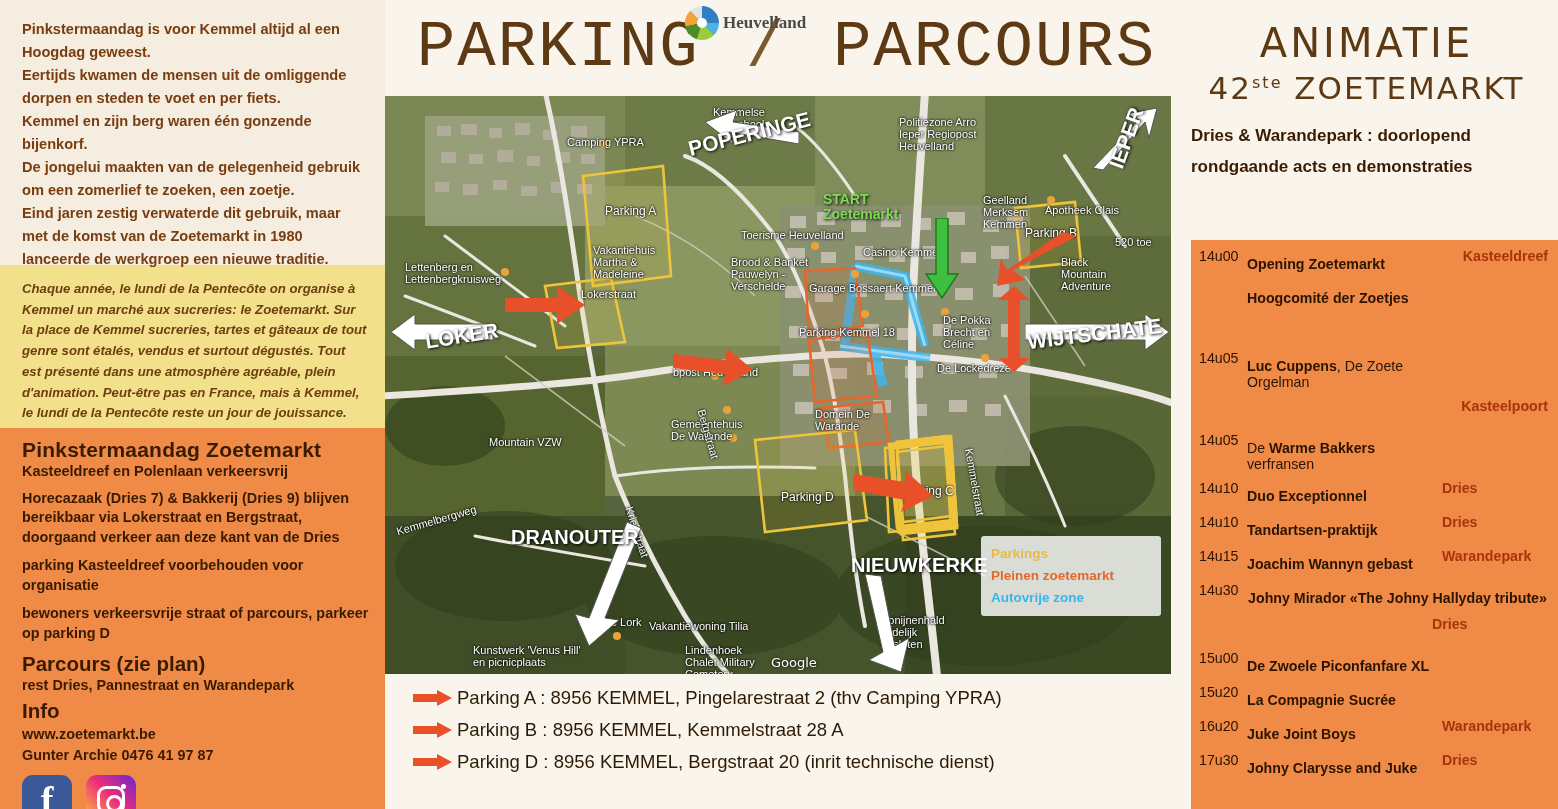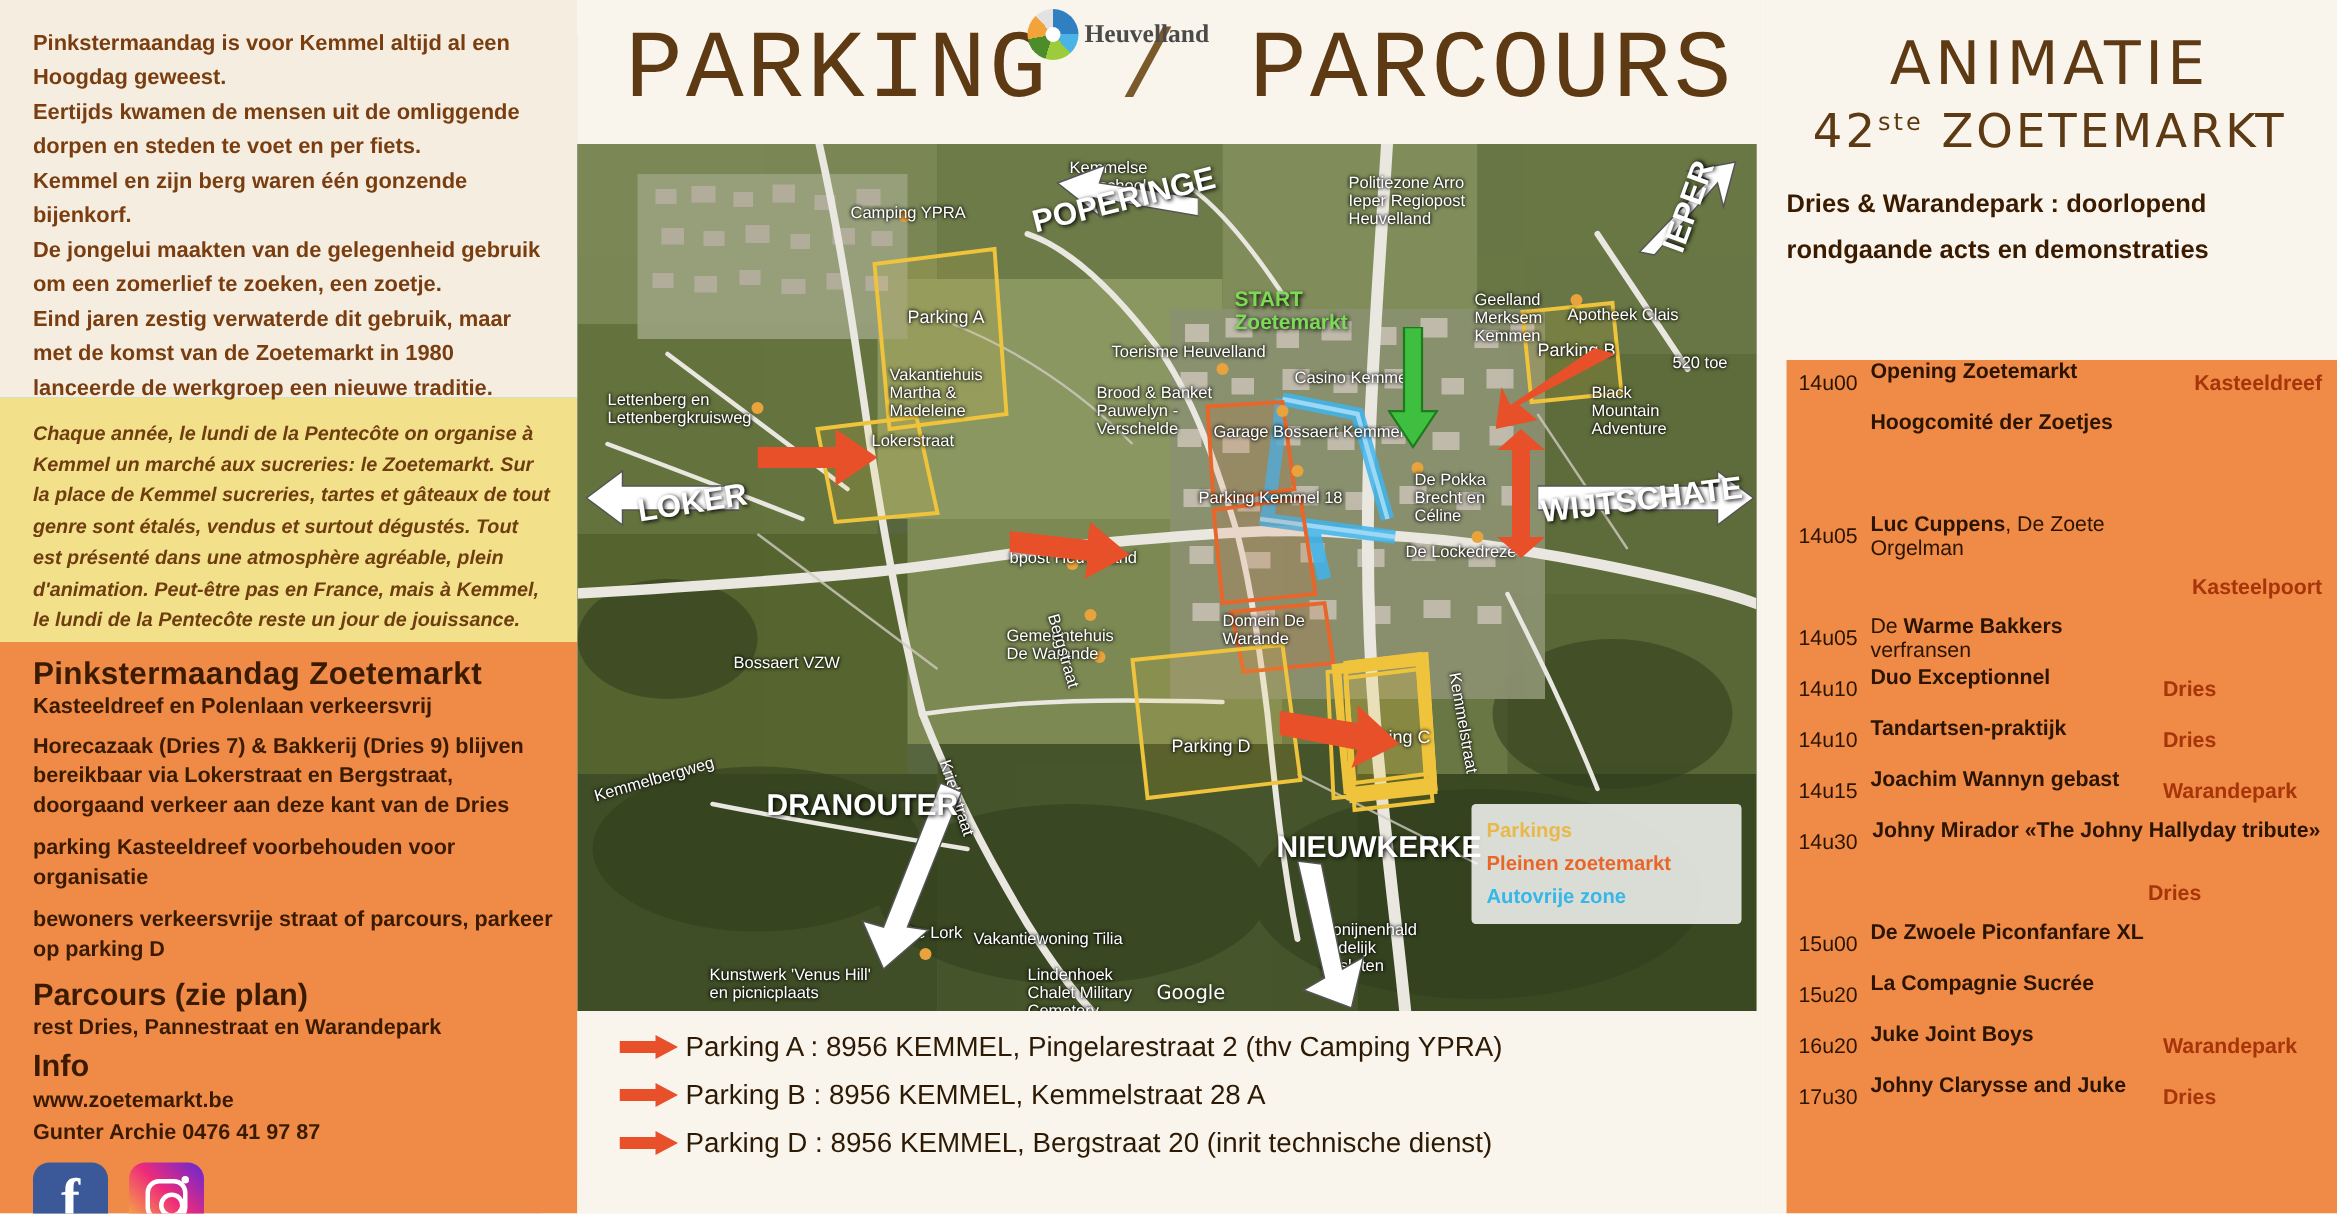--- a/index.html
+++ b/index.html
@@ -6,21 +6,21 @@
   html, body { margin:0; padding:0; }
   body {
     width:1558px; height:809px;
     font-family:"Liberation Sans", sans-serif;
     background:#fff; overflow:hidden;
     position:relative;
   }
   .page { position:absolute; inset:0; display:flex; }
 
   
-  .left-col { width:385px; height:809px; position:relative; flex:0 0 385px; background:#7dd3fc;border-radius:26px; }
+  .left-col { width:385px; height:809px; position:relative; flex:0 0 385px; background:#eab308; }
   .panel-nl {
     background:#f4ede0; color:#7a3d10; padding:18px 16px 12px 22px;
     font-size:14.6px; line-height:1.58; font-weight:600; height:265px;
   }
   .panel-nl p { margin:0; }
   .panel-fr {
     background:#f3e08a; color:#6e3d10; padding:14px 18px 12px 22px;
     font-size:13.2px; line-height:1.57; font-style:italic; font-weight:600;
     height:163px;
   }
@@ -79,21 +79,21 @@
   
   .right-col { width:383px; flex:0 0 383px; background:#faf5ec; position:relative; }
   .rtitle { text-align:center; padding-top:20px; }
   .rtitle .t1 { font-size:40px; letter-spacing:3px; color:#5d3a13; font-family:"DejaVu Sans", sans-serif;}
   .rtitle .t2 { font-size:31px; letter-spacing:2px; color:#5d3a13; margin-top:4px; font-family:"DejaVu Sans", sans-serif;}
   .rtitle .t2 sup { font-size:16px; }
   .rintro { padding:14px 14px 8px 16px; color:#3a1b00; font-size:17px; font-weight:700; line-height:1.85; }
   .sched { position:absolute; left:16px; top:240px; right:0; bottom:0; background:#f08a47; }
   .srow { display:flex; align-items:flex-start; font-size:14.2px; color:#2b1400; padding:0 6px 0 8px; min-height:34px; }
   .srow .tm { width:48px; flex:0 0 48px; font-weight:400; padding-top:8px; }
-  .srow .nm { flex:1 1 auto; padding-top:0; font-weight:700; }
+  .srow .nm { flex:1 1 auto; padding-top:16px; font-weight:700; }
   .srow .nm .reg { font-weight:400; }
   .srow .pl { width:110px; flex:0 0 110px; text-align:left; padding-top:8px; color:#a8340a; font-weight:700; }
   .srow .pl.right { text-align:right; padding-right:4px; }
 </style>
 </head>
 <body>
 
 <div class="page">
 
   <div class="left-col">
@@ -339,21 +339,21 @@
       <div class="map-label" style="left:424px;top:186px">Garage Bossaert Kemmel</div>
       <div class="map-label" style="left:414px;top:230px">Parking Kemmel 18</div>
       <div class="map-label" style="left:288px;top:270px">bpost Heuvelland</div>
       <div class="map-label" style="left:552px;top:266px">De Lockedreze</div>
       <div class="map-label" style="left:558px;top:218px;width:70px">De Pokka Brecht en Céline</div>
       <div class="map-label" style="left:660px;top:108px">Apotheek Clais</div>
       <div class="map-label" style="left:676px;top:160px;width:70px">Black Mountain Adventure</div>
       <div class="map-label" style="left:598px;top:98px;width:70px">Geelland Merksem Kemmen</div>
       <div class="map-label" style="left:514px;top:20px;width:100px">Politiezone Arro Ieper Regiopost Heuvelland</div>
       <div class="map-label" style="left:328px;top:10px;width:100px">Kemmelse Dusschool</div>
-      <div class="map-label" style="left:104px;top:340px">Bossaert VZW</div>
+      <div class="map-label" style="left:104px;top:340px">Mountain VZW</div>
       <div class="map-label" style="left:286px;top:322px;width:80px">Gemeentehuis De Warande</div>
       <div class="map-label" style="left:430px;top:312px;width:72px">Domein De Warande</div>
       <div class="map-label" style="left:496px;top:518px;width:72px">Konijnenhald Tijdelijk gesloten</div>
       <div class="map-label" style="left:218px;top:520px">De Lork</div>
       <div class="map-label" style="left:264px;top:524px">Vakantiewoning Tilia</div>
       <div class="map-label" style="left:88px;top:548px;width:110px">Kunstwerk 'Venus Hill' en picnicplaats</div>
       <div class="map-label" style="left:300px;top:548px;width:90px">Lindenhoek Chalet Military Cemetery</div>
       <div class="map-label" style="left:730px;top:140px">520 toe</div>
       <div class="map-label" style="left:10px;top:418px;transform:rotate(-16deg)">Kemmelbergweg</div>
       <div class="map-label" style="left:226px;top:430px;transform:rotate(72deg)">Kriekstraat</div>

